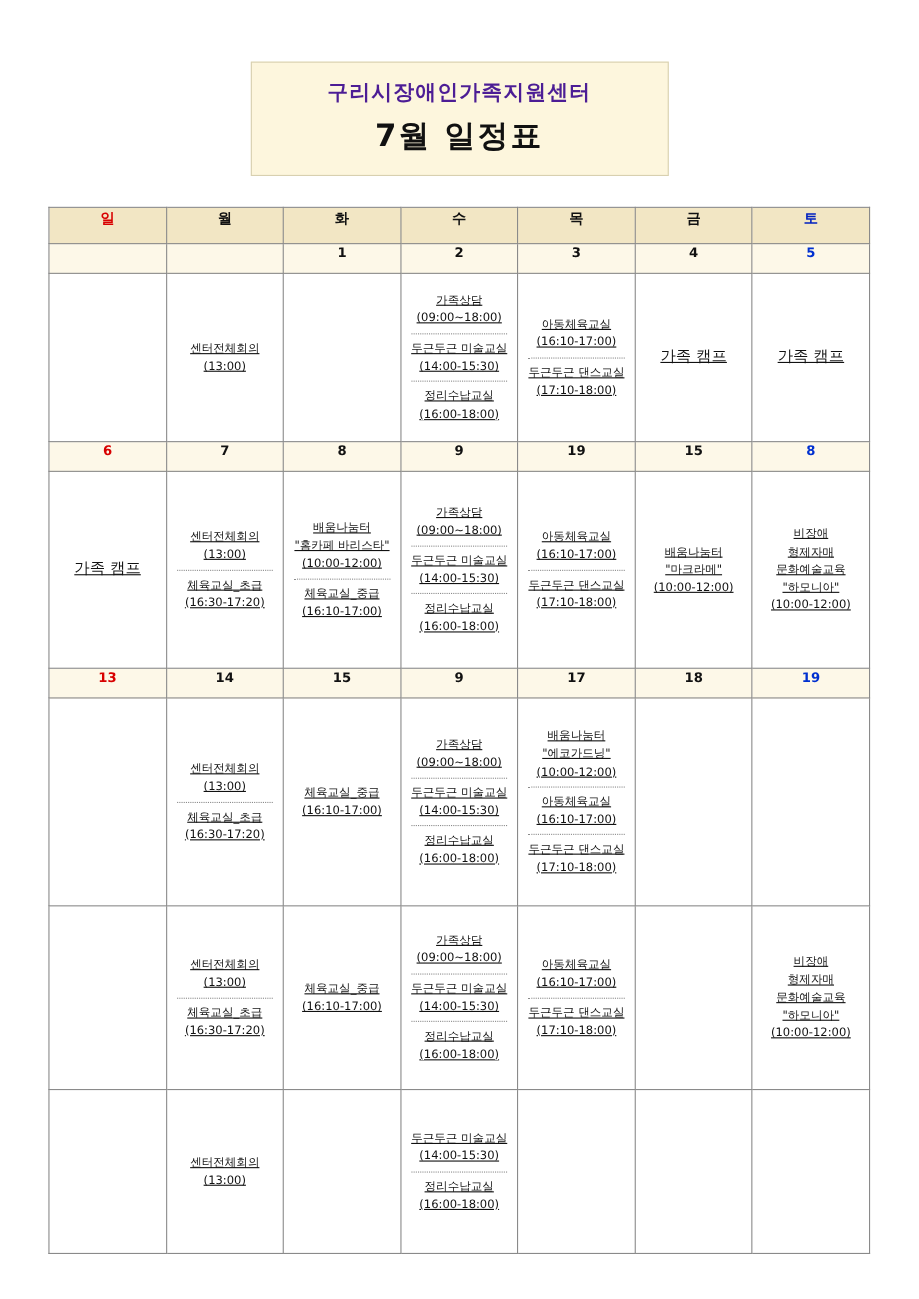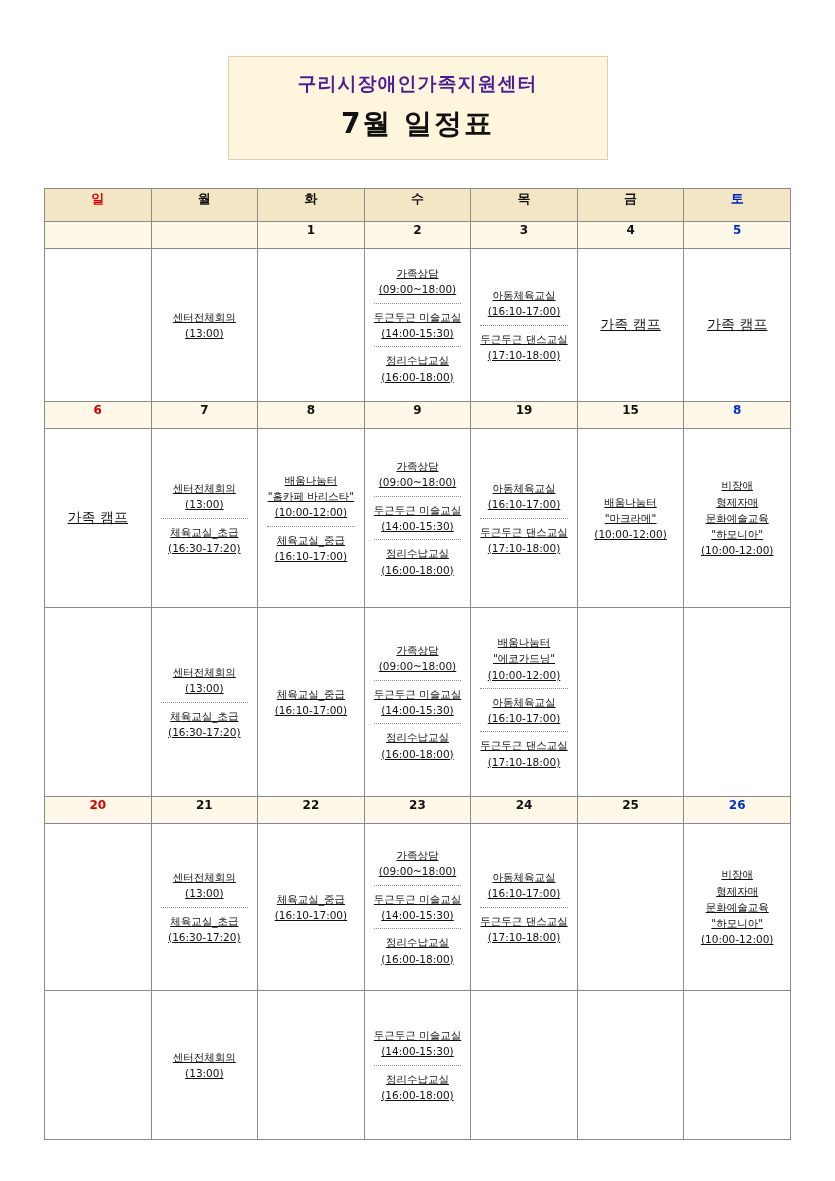--- a/index.html
+++ b/index.html
@@ -302,20 +302,29 @@
                 <div class="ev">
                   <span class="nm" style="white-space: pre-line;">비장애
 형제자매
 문화예술교육
 "하모니아"</span>
                   <span class="tm">(10:00-12:00)</span>
                 </div>
               </div>
             </td>
           </tr>
+          <tr>
+            <td class="daynum sun">13</td>
+            <td class="daynum">14</td>
+            <td class="daynum">15</td>
+            <td class="daynum">9</td>
+            <td class="daynum">17</td>
+            <td class="daynum">18</td>
+            <td class="daynum sat">19</td>
+          </tr>
           <tr class="r3">
             <td class="cell">
               <div class="cellbox"></div>
             </td>
             <td class="cell">
               <div class="cellbox">
                 <div class="ev">
                   <span class="nm" style="white-space: pre-line;">센터전체회의</span>
                   <span class="tm">(13:00)</span>
                 </div>
@@ -370,29 +379,20 @@
                   <span class="tm">(17:10-18:00)</span>
                 </div>
               </div>
             </td>
             <td class="cell">
               <div class="cellbox"></div>
             </td>
             <td class="cell">
               <div class="cellbox"></div>
             </td>
-          </tr>
-          <tr>
-            <td class="daynum sun">20</td>
-            <td class="daynum">21</td>
-            <td class="daynum">22</td>
-            <td class="daynum">23</td>
-            <td class="daynum">24</td>
-            <td class="daynum">25</td>
-            <td class="daynum sat">26</td>
           </tr>
           <tr class="r4">
             <td class="cell">
               <div class="cellbox"></div>
             </td>
             <td class="cell">
               <div class="cellbox">
                 <div class="ev">
                   <span class="nm" style="white-space: pre-line;">센터전체회의</span>
                   <span class="tm">(13:00)</span>

